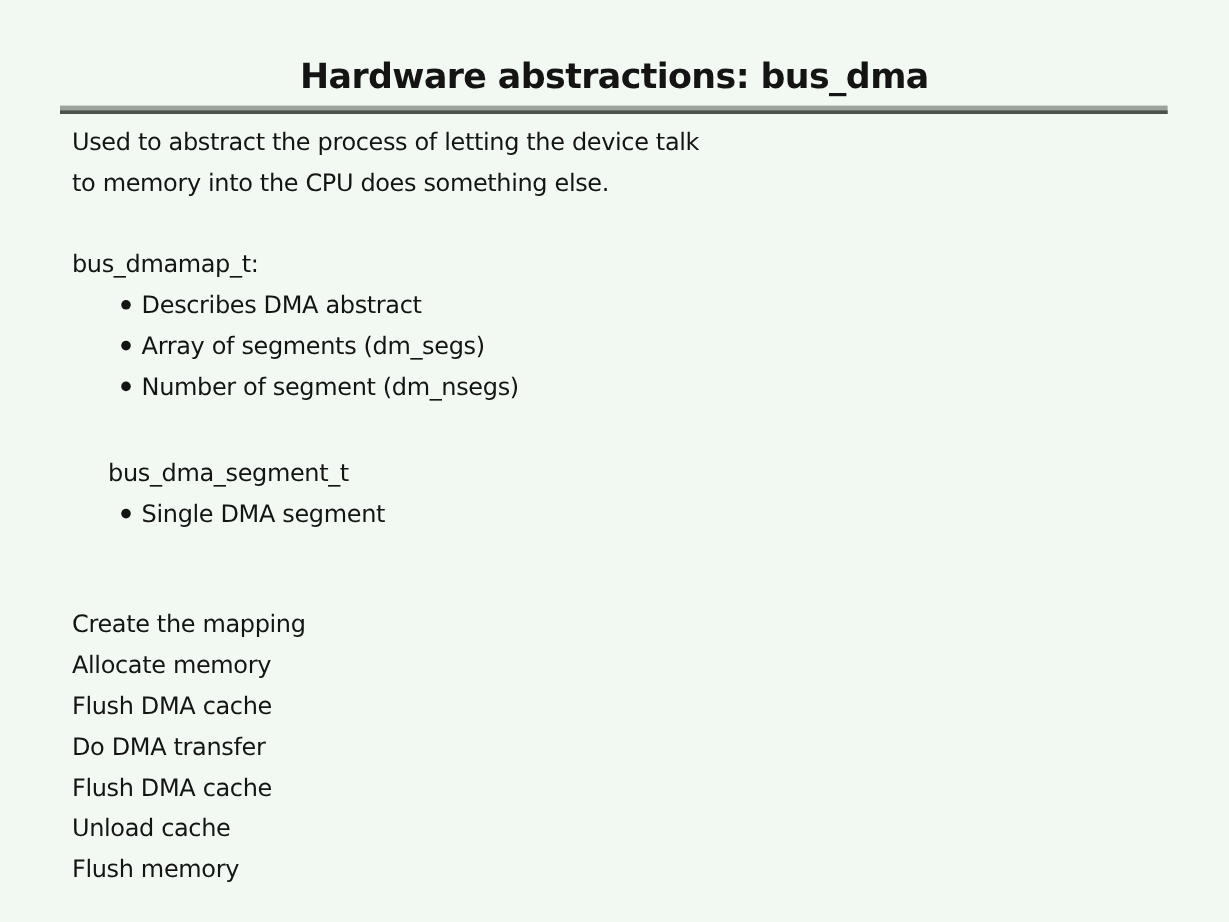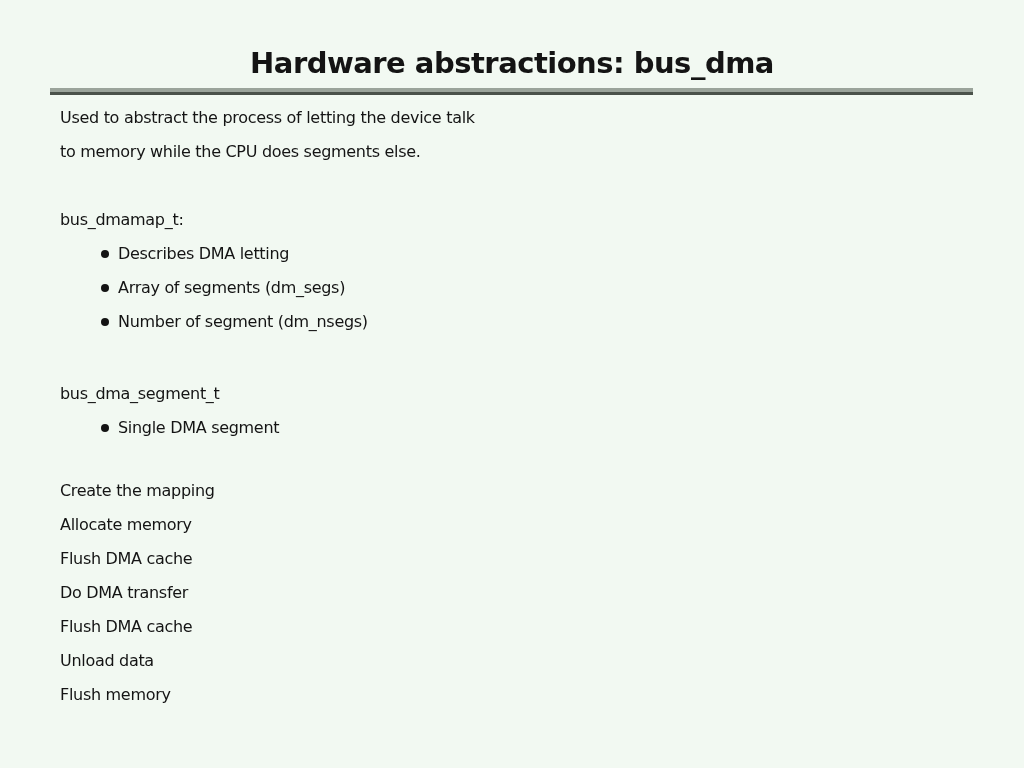--- a/index.html
+++ b/index.html
@@ -31,32 +31,32 @@
   .title-divider {
     position: absolute;
     top: 88px;
     left: 50px;
     width: 923px;
     height: 4px;
     background: #9ba49b;
     border-bottom: 3px solid #4a524a;
   }
   .body-text {
-    font-size: 16px;
+    font-size: 20px;
     line-height: 34px;
     letter-spacing: -0.3px;
   }
   .section {
     position: absolute;
     left: 60px;
   }
   .section-intro   { top: 101px; }
   .section-dmamap  { top: 203px; }
-  .section-segment { top: 377px; }
-  .section-steps   { top: 474px; }
+  .section-segment { top: 377px; text-align: center; }
+  .section-steps   { top: 503px; }
   .bullet-list {
     list-style: none;
     margin: 0;
     padding: 0;
   }
   .bullet-list li {
     position: relative;
     padding-left: 58px;
     line-height: 34px;
   }
@@ -76,42 +76,42 @@
 <body>
 
 <div class="slide">
 
   <h1 class="slide-title">Hardware abstractions: bus_dma</h1>
 
   <div class="title-divider"></div>
 
   <div class="section section-intro body-text">
     <div class="line">Used to abstract the process of letting the device talk</div>
-    <div class="line">to memory while the CPU does segments else.</div>
+    <div class="line">to memory into the CPU does something else.</div>
   </div>
 
   <div class="section section-dmamap body-text">
     <div class="line">bus_dmamap_t:</div>
     <ul class="bullet-list">
-      <li>Describes DMA letting</li>
+      <li>Describes DMA abstract</li>
       <li>Array of segments (dm_segs)</li>
       <li>Number of segment (dm_nsegs)</li>
     </ul>
   </div>
 
   <div class="section section-segment body-text">
     <div class="line">bus_dma_segment_t</div>
     <ul class="bullet-list">
       <li>Single DMA segment</li>
     </ul>
   </div>
 
   <div class="section section-steps body-text">
     <div class="line">Create the mapping</div>
     <div class="line">Allocate memory</div>
     <div class="line">Flush DMA cache</div>
     <div class="line">Do DMA transfer</div>
     <div class="line">Flush DMA cache</div>
-    <div class="line">Unload data</div>
+    <div class="line">Unload cache</div>
     <div class="line">Flush memory</div>
   </div>
 
 </div>
 
 </body></html>

